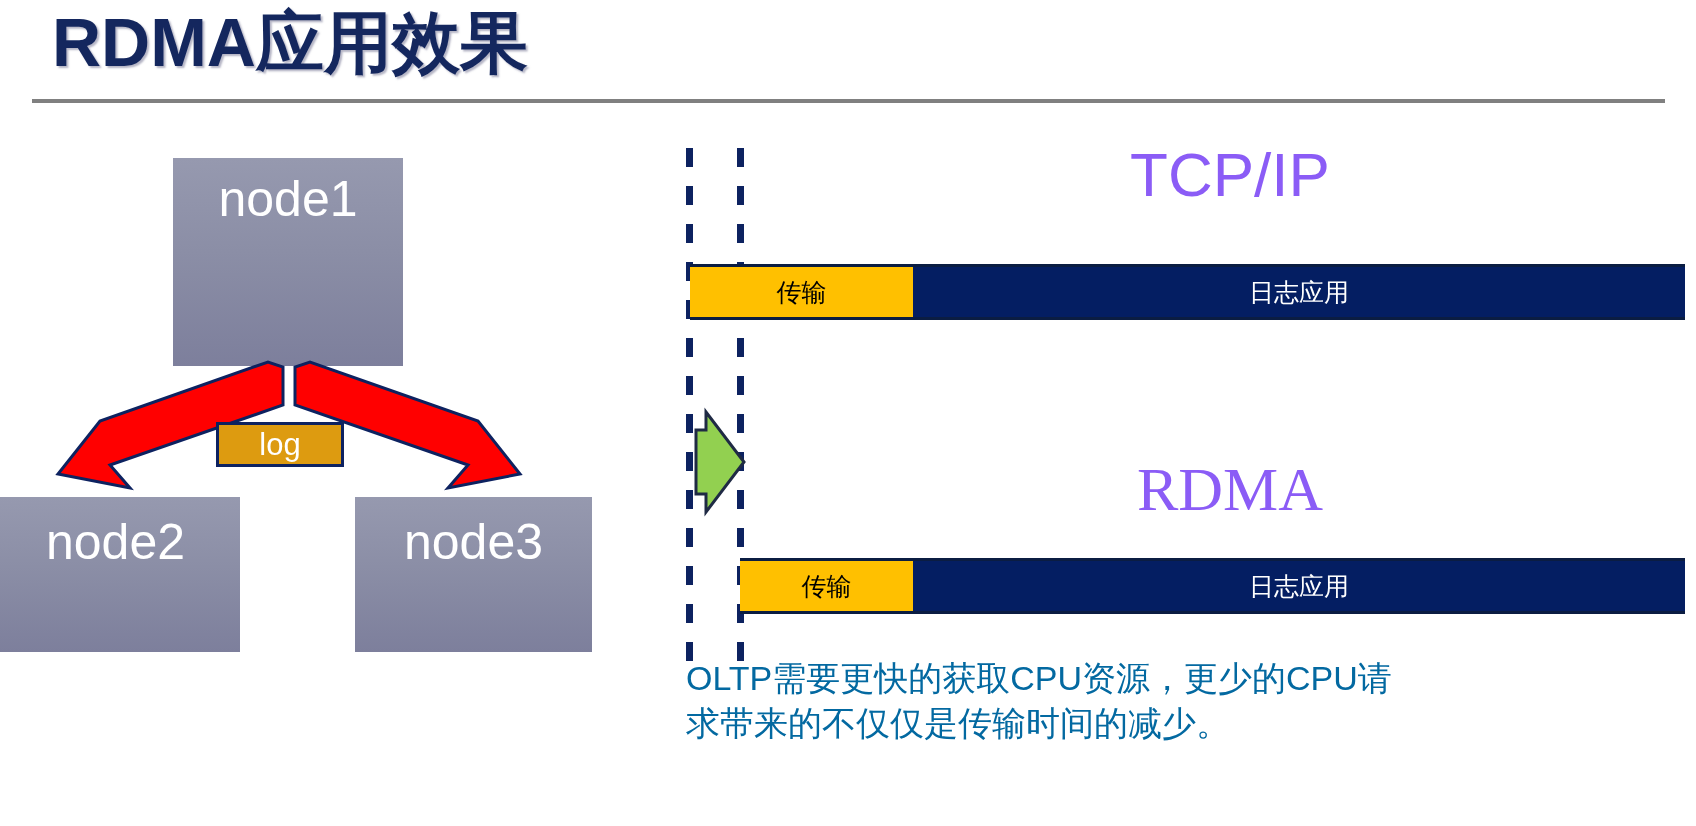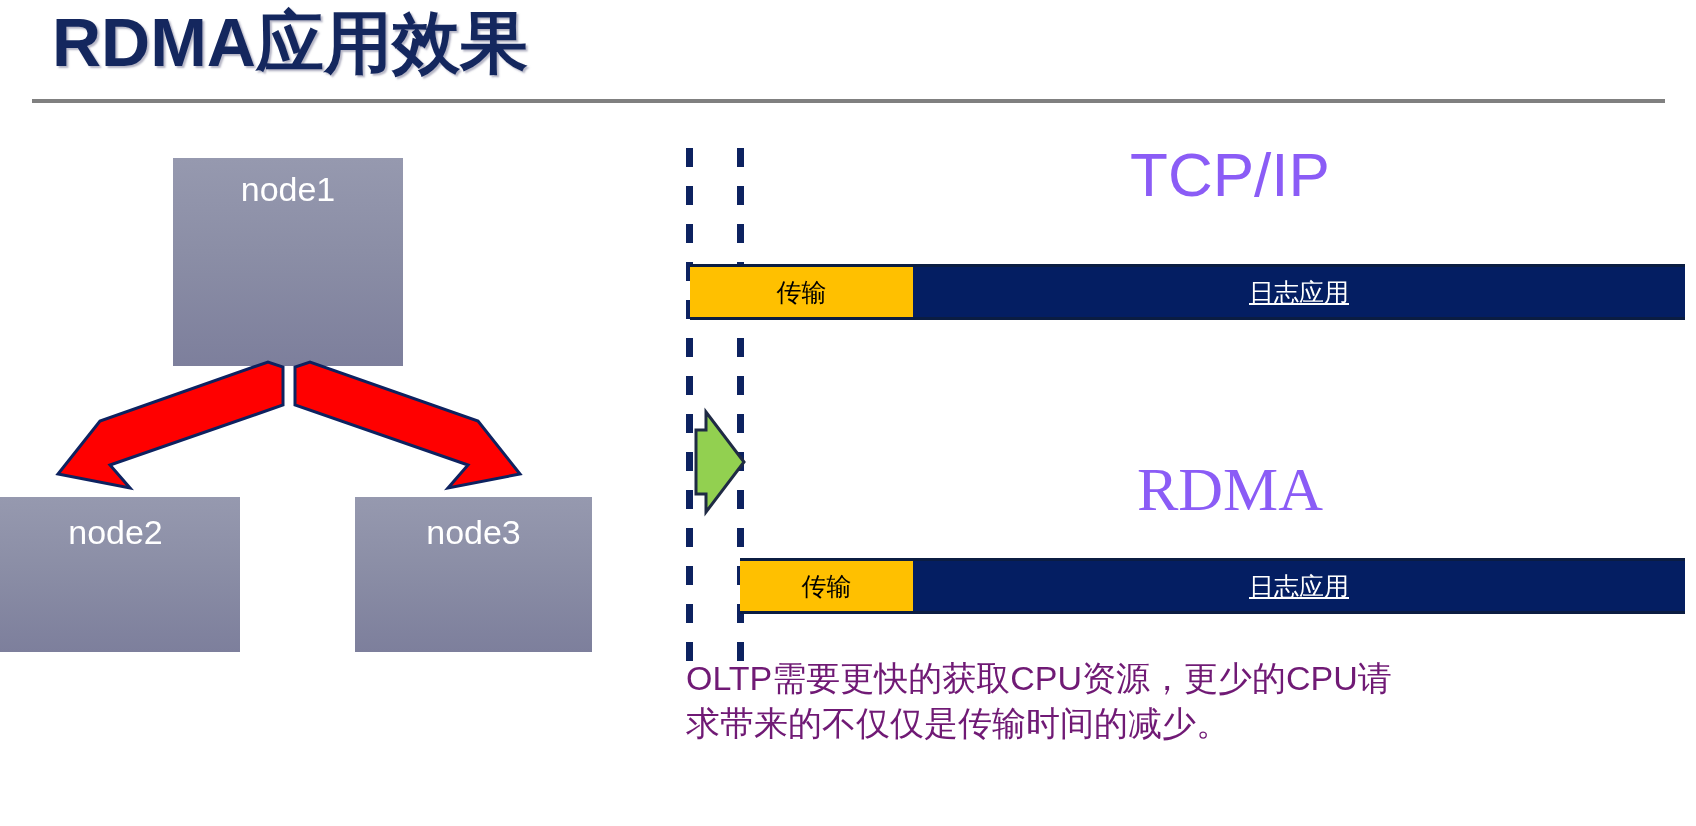--- a/index.html
+++ b/index.html
@@ -26,21 +26,21 @@
   .title-rule{
     position:absolute;left:32px;top:99px;width:1633px;height:4px;
     background:#808080;
   }
 
   
   .node{
     position:absolute;
     background:linear-gradient(to bottom,#9699af 0%,#8b8ea6 45%,#7d7f9c 100%);
     color:#ffffff;
-    font-size:34px;
+    font-size:50px;
     text-align:center;
     box-sizing:border-box;
   }
   #node1{left:173px;top:158px;width:230px;height:208px;padding-top:12px;}
   #node2{left:-9px;top:497px;width:249px;height:155px;padding-top:16px;}
   #node3{left:355px;top:497px;width:237px;height:155px;padding-top:16px;}
 
   .logbox{
     position:absolute;left:216px;top:422px;width:128px;height:45px;
     background:#dd9b10;
@@ -72,21 +72,21 @@
     box-sizing:border-box;
     display:flex;
   }
   .bar .seg{
     height:100%;
     display:flex;align-items:center;justify-content:center;
     box-sizing:border-box;
     font-size:25px;
   }
   .seg-transport{background:#ffc000;color:#000000;}
-  .seg-app{background:#041e62;color:#ffffff;text-decoration:underline;}
+  .seg-app{background:#041e62;color:#ffffff;}
 
   #bar-tcp{left:690px;top:264px;width:995px;}
   #bar-tcp .seg-transport{width:223px;}
   #bar-tcp .seg-app{width:772px;}
 
   #bar-rdma{left:740px;top:558px;width:945px;}
   #bar-rdma .seg-transport{width:173px;}
   #bar-rdma .seg-app{width:772px;}
 
   .proto-label{
@@ -97,21 +97,21 @@
     white-space:nowrap;
   }
   #label-tcp{left:1040px;top:140px;width:380px;}
   #label-rdma{left:1040px;top:454px;width:380px;font-family:Liberation Serif, serif;}
 
   .green-arrow{position:absolute;left:692px;top:400px;width:56px;height:124px;}
 
   .caption{
     position:absolute;left:686px;top:656px;width:900px;
     font-size:34px;line-height:45px;
-    color:#701a75;
+    color:#0369a1;
   }
   .caption div{white-space:nowrap;}
 </style>
 </head>
 <body>
 
 <div class="slide">
 
   <div class="title">RDMA应用效果</div>
   <div class="title-rule"></div>
@@ -128,20 +128,23 @@
     <span>node3</span>
   </div>
 
   <svg class="arrows" viewBox="0 0 620 145">
 
     <polygon points="283,12 283,50 110,110 130,133 58,119 100,66 268,7" fill="#ff0000" stroke="#0d2260" stroke-width="3" stroke-linejoin="miter"></polygon>
 
     <polygon points="295,12 295,50 468,110 448,133 520,119 478,66 310,7" fill="#ff0000" stroke="#0d2260" stroke-width="3" stroke-linejoin="miter"></polygon>
   </svg>
 
+  <div class="logbox">
+    <span>log</span>
+  </div>
 
   <div class="dashline" id="dash-left"></div>
   <div class="dashline" id="dash-right"></div>
 
   <div class="proto-label" id="label-tcp">TCP/IP</div>
 
   <div class="bar" id="bar-tcp">
     <div class="seg seg-transport">传输</div>
     <div class="seg seg-app">日志应用</div>
   </div>

